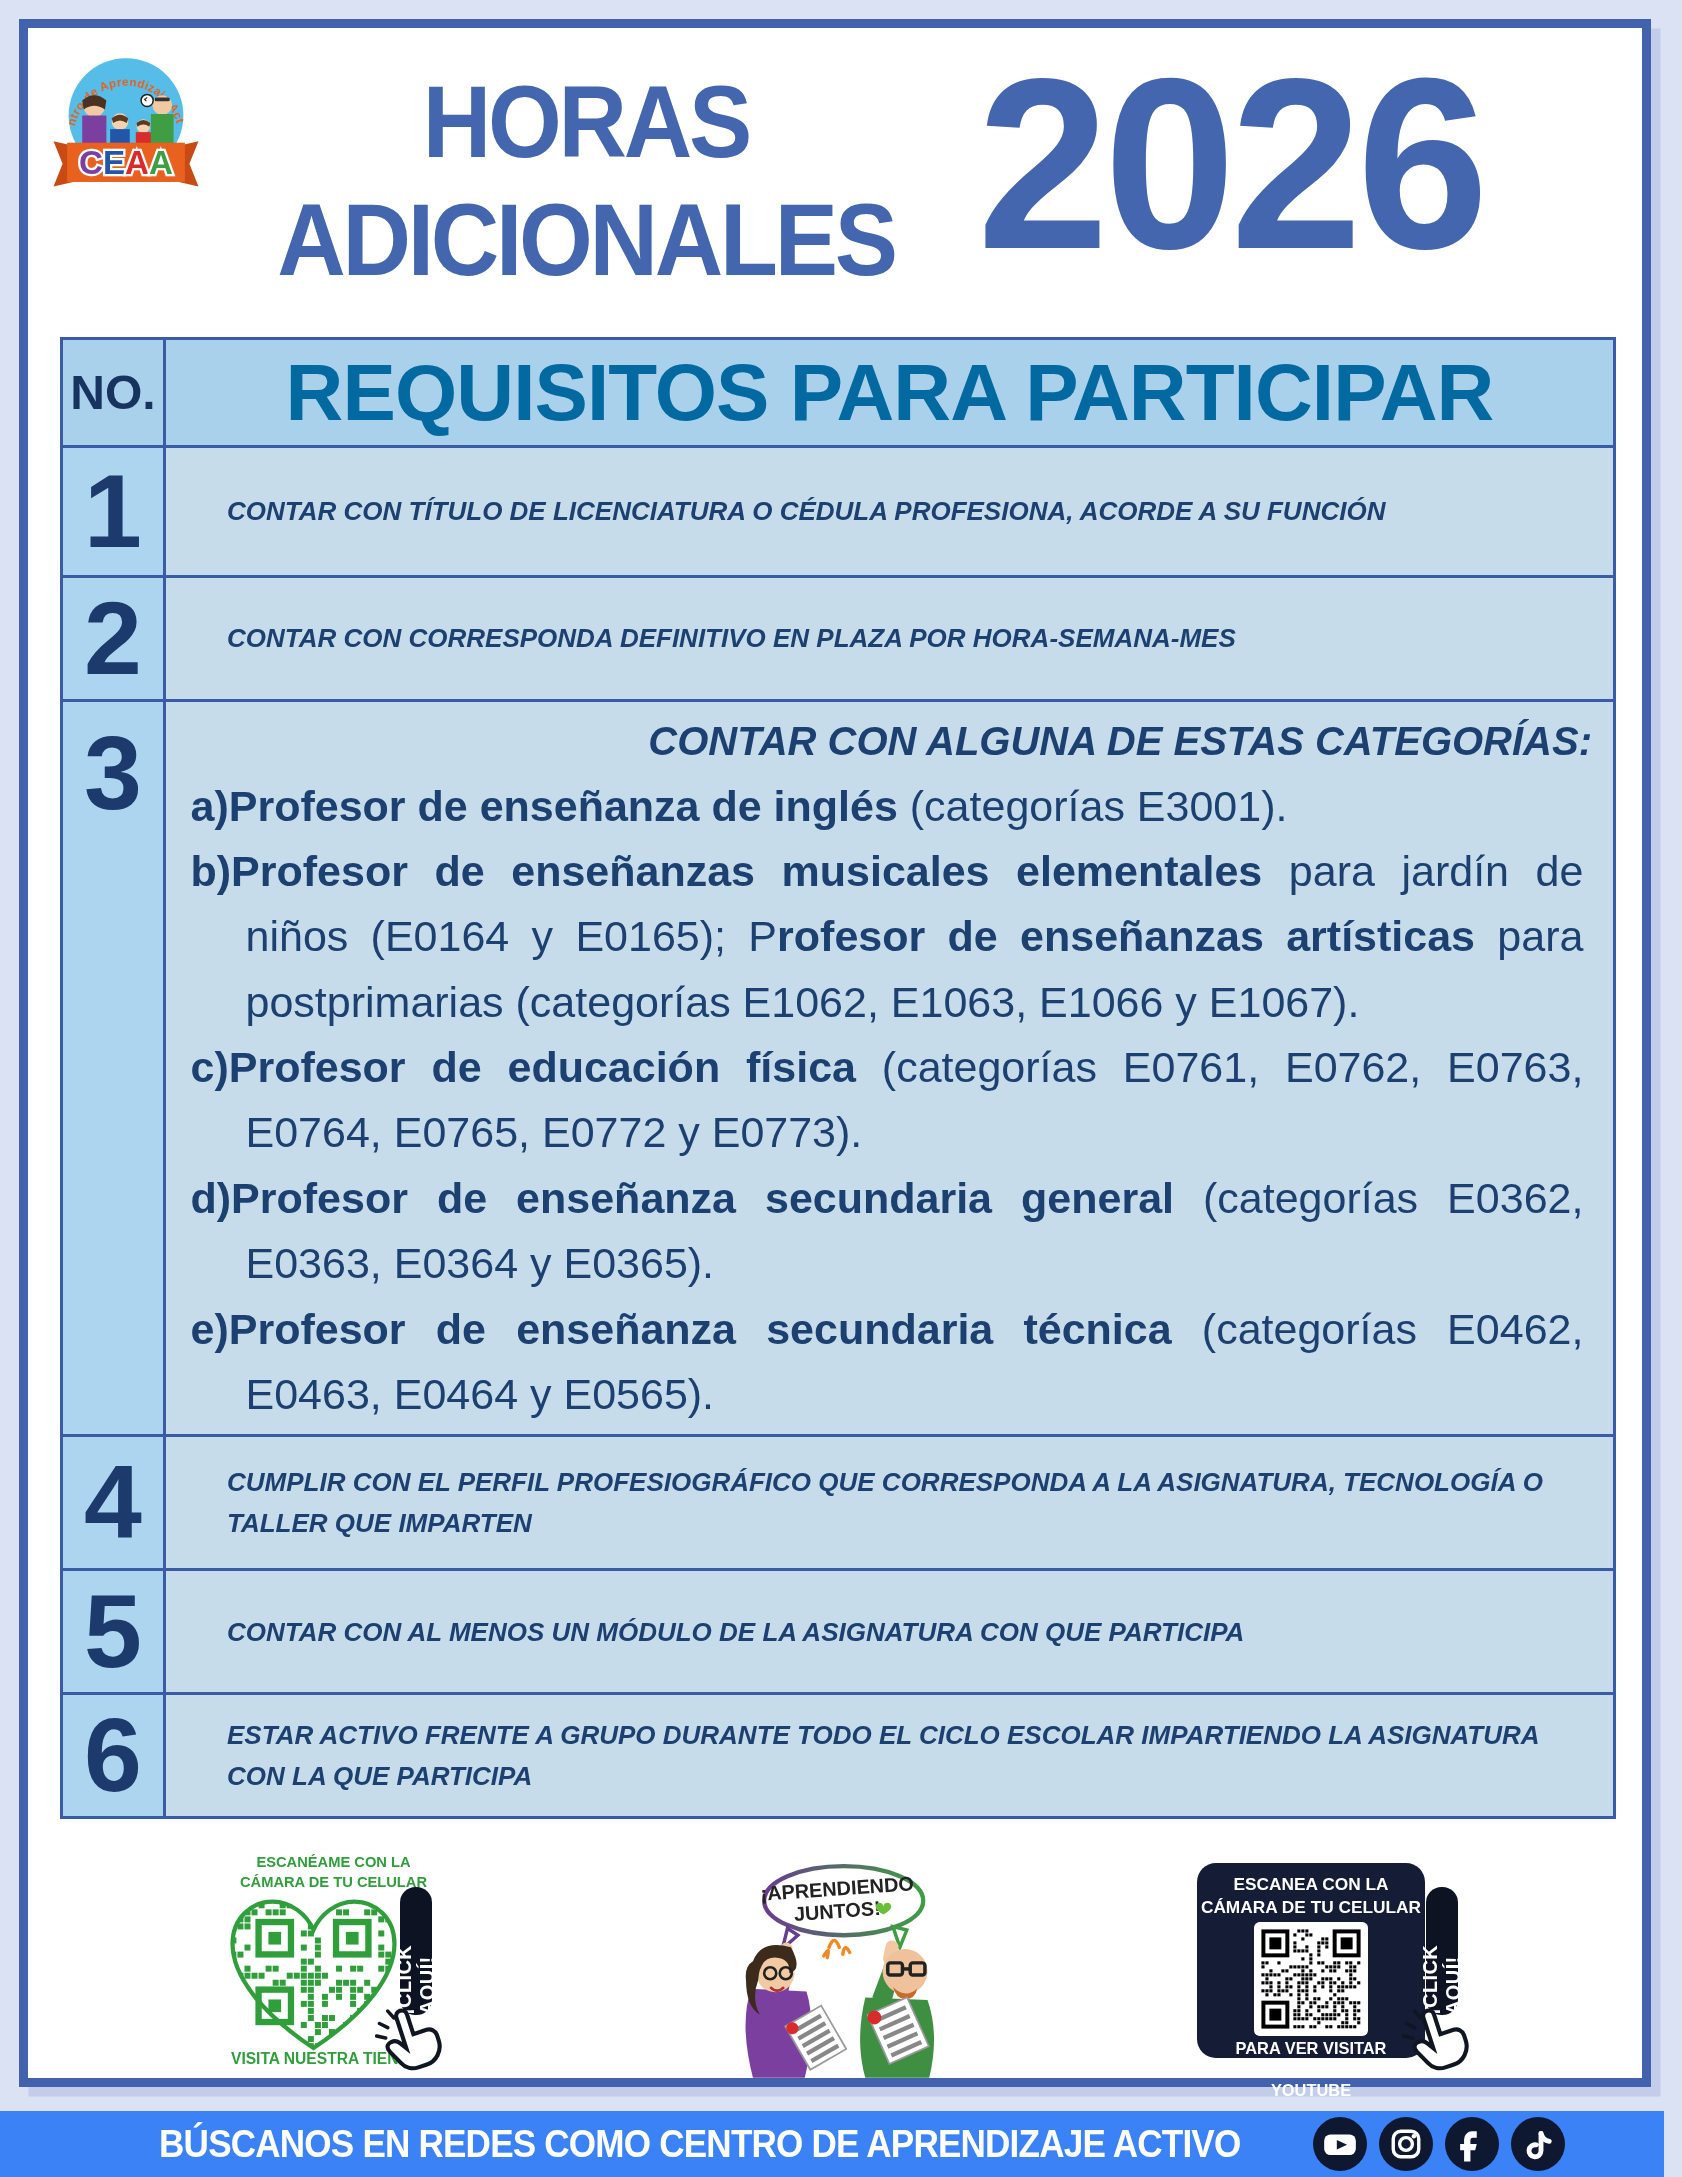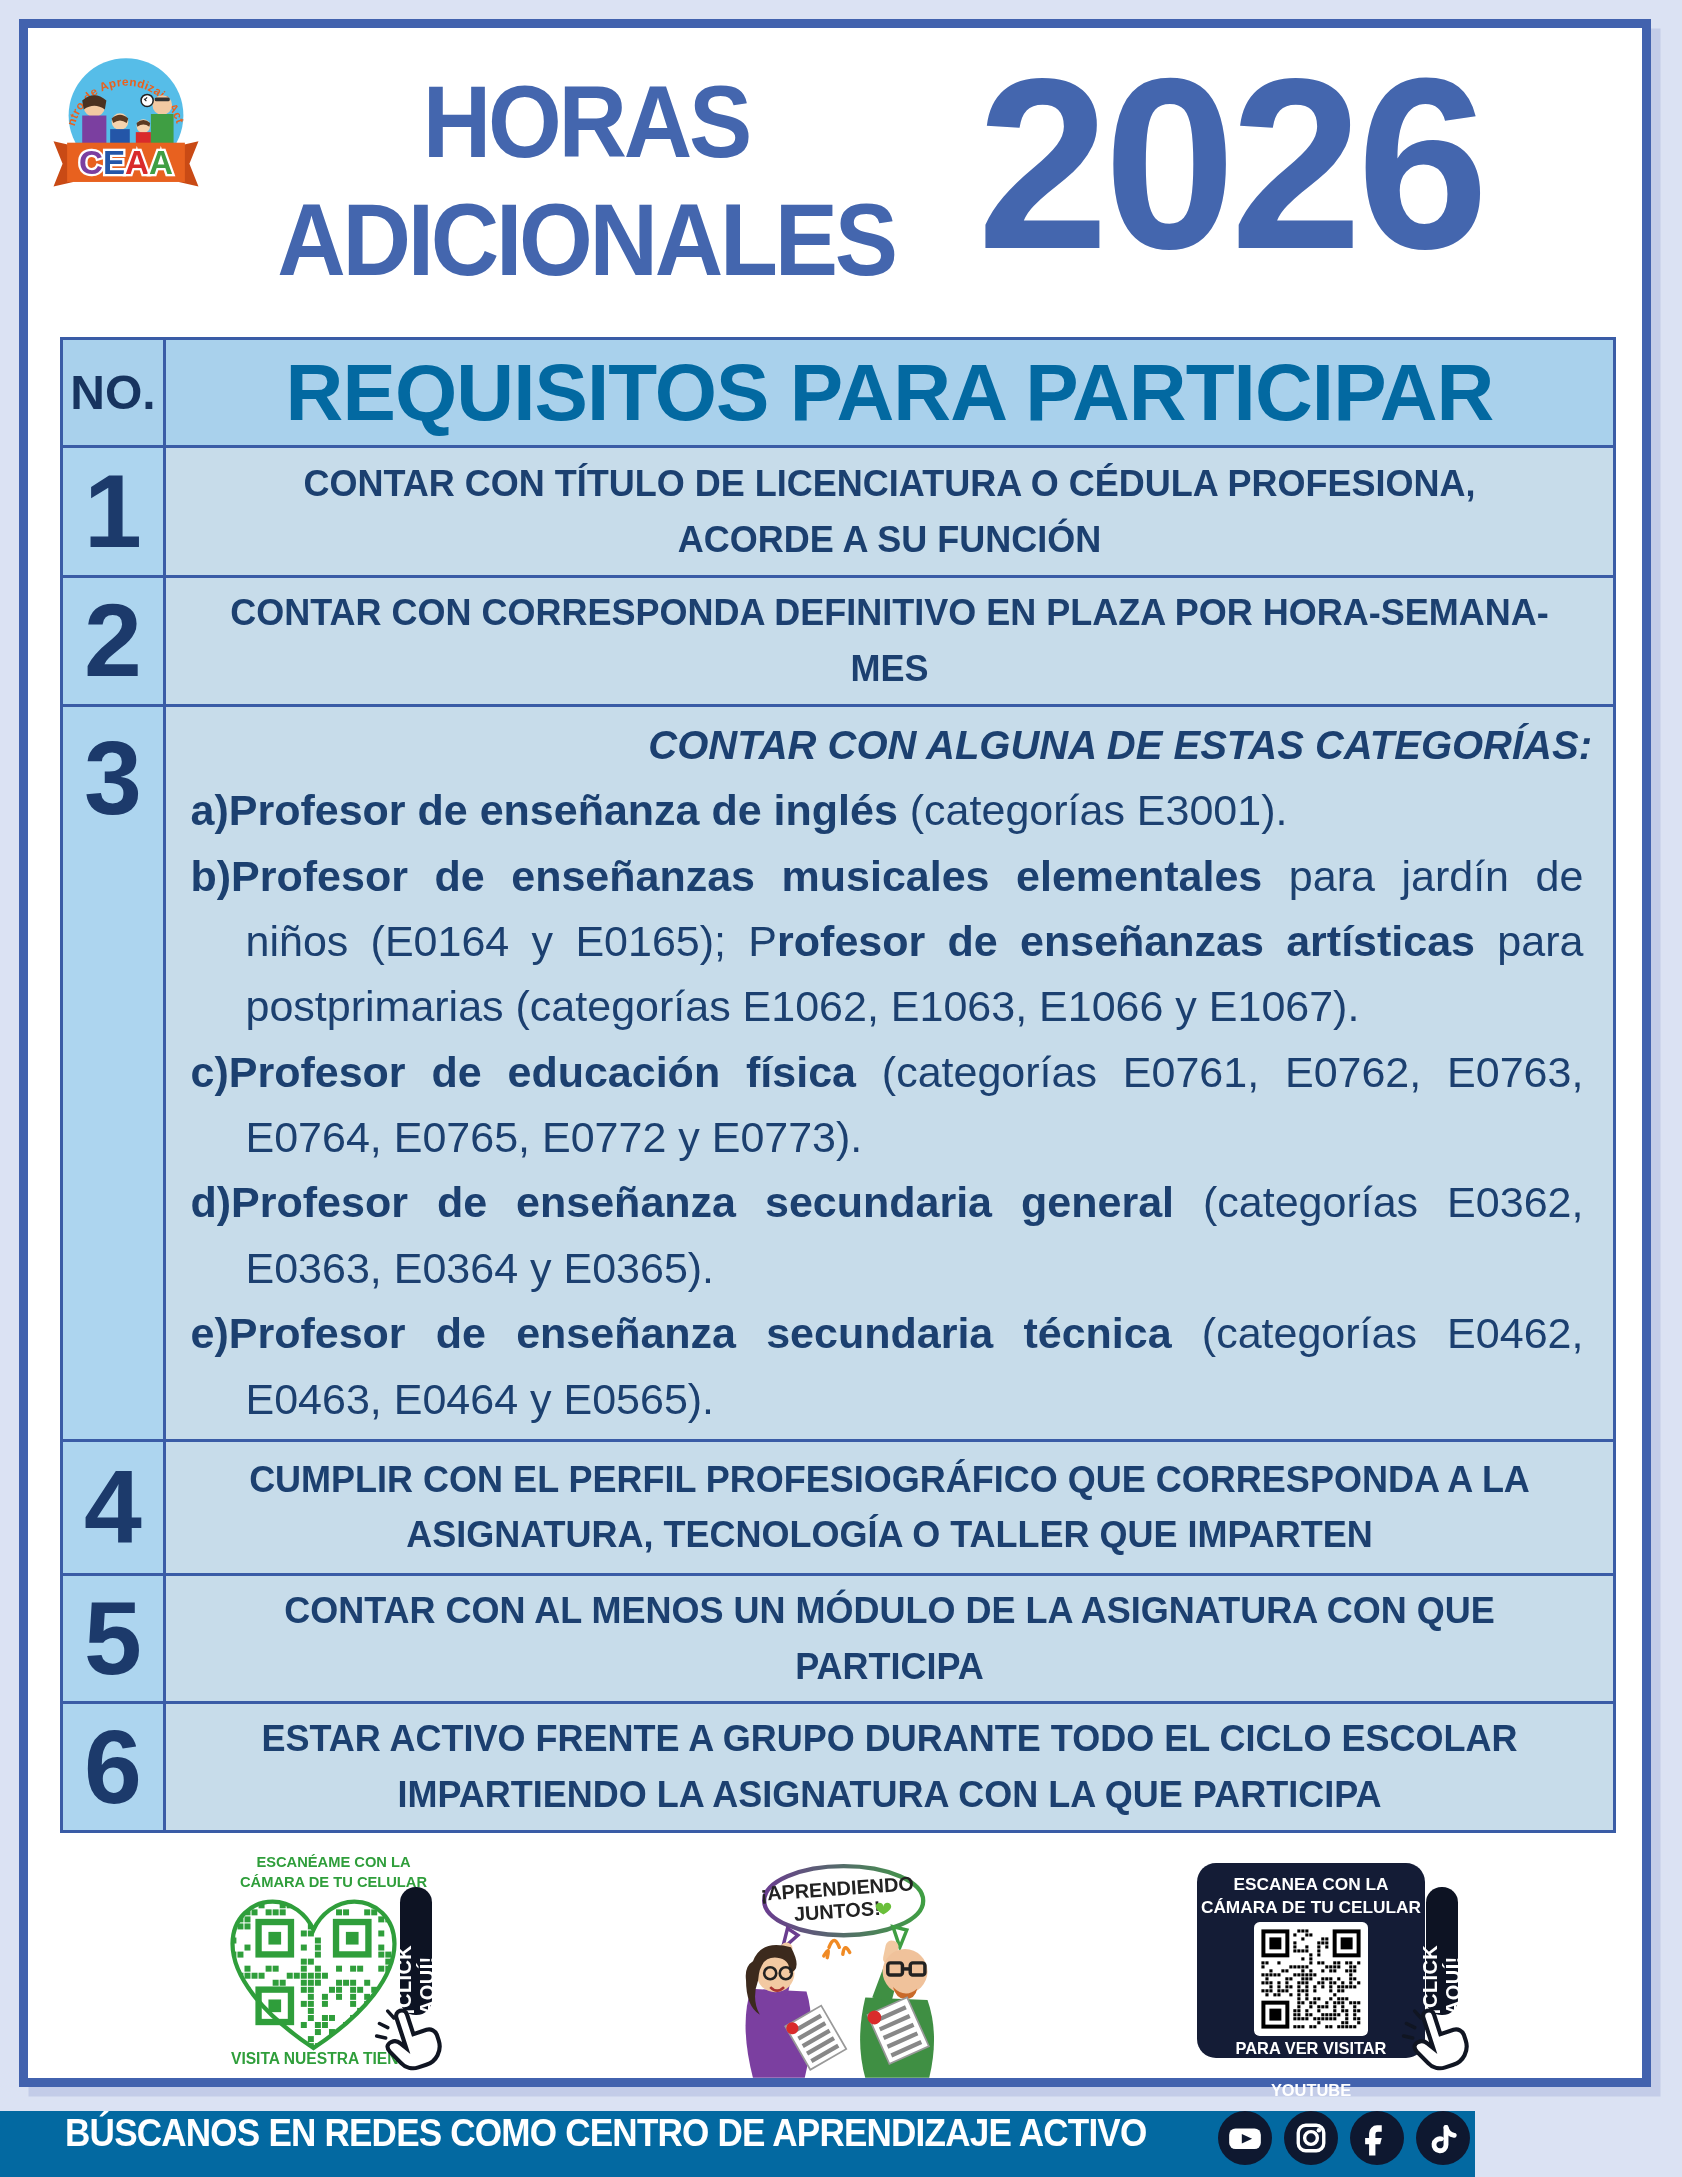--- a/index.html
+++ b/index.html
@@ -15,21 +15,21 @@
   .year{position:absolute;left:891px;top:14px;width:623px;text-align:center;color:#4466ae;
         font-weight:800;font-size:244px;line-height:244px;letter-spacing:-5.2px;transform:scaleX(.97);}
   
   table.req{position:absolute;left:32px;top:309px;width:1556px;border-collapse:collapse;table-layout:fixed;border-radius:7px;}
   table.req td,table.req th{border:3.5px solid #3a5ca6;vertical-align:middle;}
   th.no-h{width:98px;background:#a9d1ec;color:#17345f;font-size:48px;font-weight:800;}
   th.req-h{background:#a9d1ec;color:#0369a1;font-size:80px;font-weight:800;letter-spacing:-0.9px;
            text-align:center;padding:5.2px 0;}
   td.num{background:#add5ef;color:#1c3a6b;font-size:104px;font-weight:800;text-align:center;}
   td.body{background:#c7dcea;color:#1c4070;padding:7px 21px;}
-  .row-text{font-size:36px;font-weight:700;text-align:center;line-height:1.55;
+  .row-text{font-size:26px;font-weight:700;font-style:italic;line-height:1.55;
             padding:0 40px;}
   .cat-head{font-size:40px;font-weight:700;font-style:italic;text-align:right;line-height:1.4;
             margin:3.5px 0 5.2px 0;}
   .cat-item{font-size:43px;line-height:1.52;text-align:justify;margin:0 8.6px 0 3.5px;
             padding-left:55px;text-indent:-55px;}
   .cat-item .b{font-weight:800;}
   .cat-item .lbl{font-weight:800;}
   
   .qr-cap{position:absolute;font-weight:800;text-align:center;line-height:1.35;margin-left:7px;}
   .cap-green{color:#2f9e3b;}
@@ -46,22 +46,22 @@
   .hand-left{left:339px;top:1972px;}
   .hand-right{left:1366px;top:1972px;}
   .illustration{position:absolute;left:699px;top:1831px;width:242px;height:219px;overflow:hidden;}
   .yt-card{position:absolute;left:1169px;top:1835px;width:228px;height:195px;background:#141c36;
            border-radius:19px;color:#ffffff;text-align:center;}
   .yt-cap{font-weight:800;line-height:1.3;}
   .yt-cap-top{font-size:17.3px;margin-top:10.4px;}
   .yt-cap-bot{font-size:16.4px;margin-top:1.7px;}
   .yt-qr{width:114px;height:114px;margin:3.5px auto 0 auto;display:block;}
   
-  .footer{position:absolute;left:0;bottom:0;width:1475px;height:66px;background:#0369a1;
-          display:flex;justify-content:center;gap:12px;}
+  .footer{position:absolute;left:0;bottom:0;width:1664px;height:66px;background:#3b82f6;
+          display:flex;align-items:center;justify-content:center;gap:12px;}
   .footer-text{color:#ffffff;font-size:39px;font-weight:800;letter-spacing:-0.9px;
                transform:scaleX(.9);white-space:nowrap;}
   .soc{width:54px;height:54px;border-radius:50%;background:#0e1830;display:flex;
        align-items:center;justify-content:center;flex:0 0 auto;}
 </style>
 </head>
 <body>
 
 <div class="canvas">
   <div class="page">

